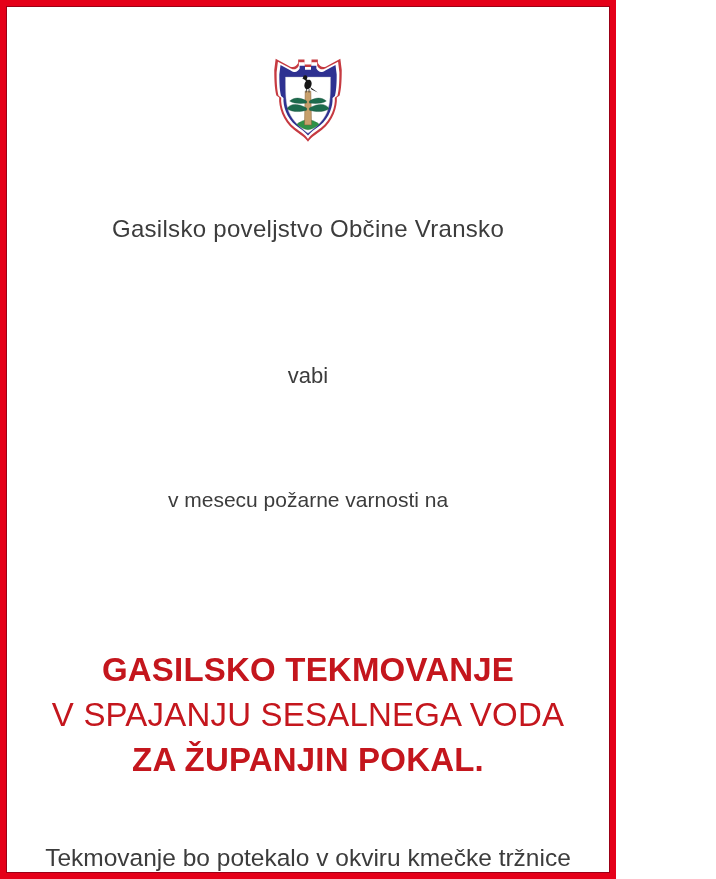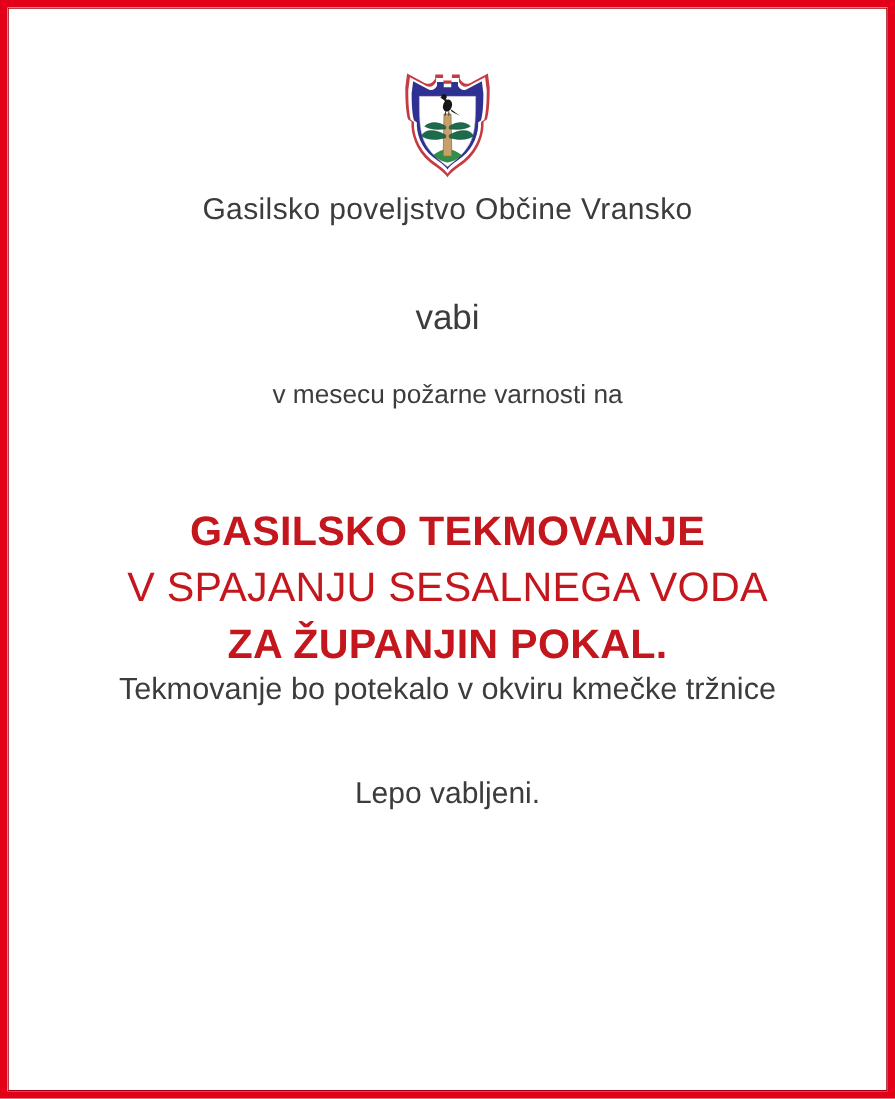--- a/index.html
+++ b/index.html
@@ -14,41 +14,42 @@
     --crest-stump:#c79f6b;
     --crest-bird:#161616;
   }
   *{margin:0;padding:0;box-sizing:border-box;}
   html,body{background:#fff;}
   body{
     font-family:"Liberation Sans","DejaVu Sans",sans-serif;
     width:716px;height:879px;overflow:hidden;
   }
   .page{
-    width:716px;height:879px;
+    width:616px;height:879px;
     background:var(--background);
     border:6px solid var(--border-red);
     box-shadow:inset 0 0 0 1px #9b0016;
     display:flex;flex-direction:column;align-items:center;
     text-align:center;
+    justify-content:space-between;
   }
   .crest{
     margin-top:50px;
     width:92px;height:90px;
     display:block;
   }
   .org-name{
     margin-top:8px;
     font-size:24px;line-height:28px;
     color:var(--text-dark);
     letter-spacing:0.3px;
   }
   .intro-1{
     margin-top:58px;
-    font-size:28px;line-height:28px;
+    font-size:22px;line-height:28px;
     color:var(--text-dark);
   }
   .intro-2{
     margin-top:34px;
     font-size:21px;line-height:28px;
     color:var(--text-dark);
   }
   .title-block{
     margin-top:72px;
     color:var(--title-red);
@@ -126,15 +127,14 @@
   <div class="title-block">
     <div class="title-bold">GASILSKO TEKMOVANJE</div>
     <div class="title-light">V SPAJANJU SESALNEGA VODA</div>
     <div class="title-bold">ZA ŽUPANJIN POKAL.</div>
   </div>
 
   <div class="details">
     <div>Tekmovanje bo potekalo v okviru kmečke tržnice</div>
   </div>
 
-  <div class="closing">Lepo vabljeni.</div>
 
 </div>
 
 </body></html>

